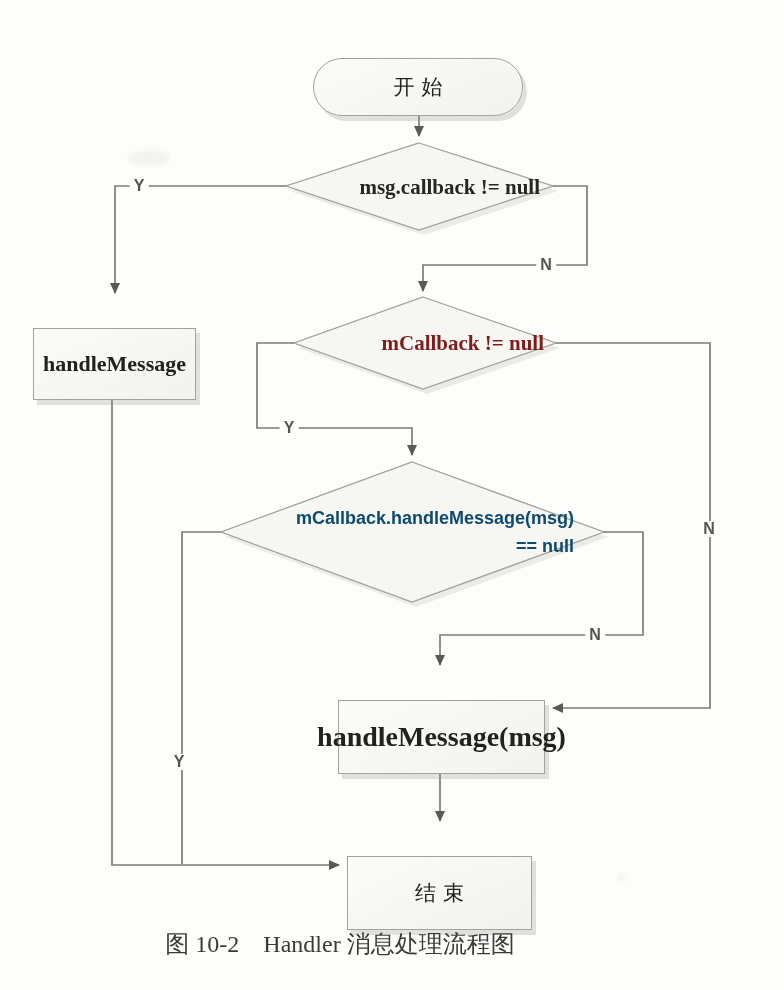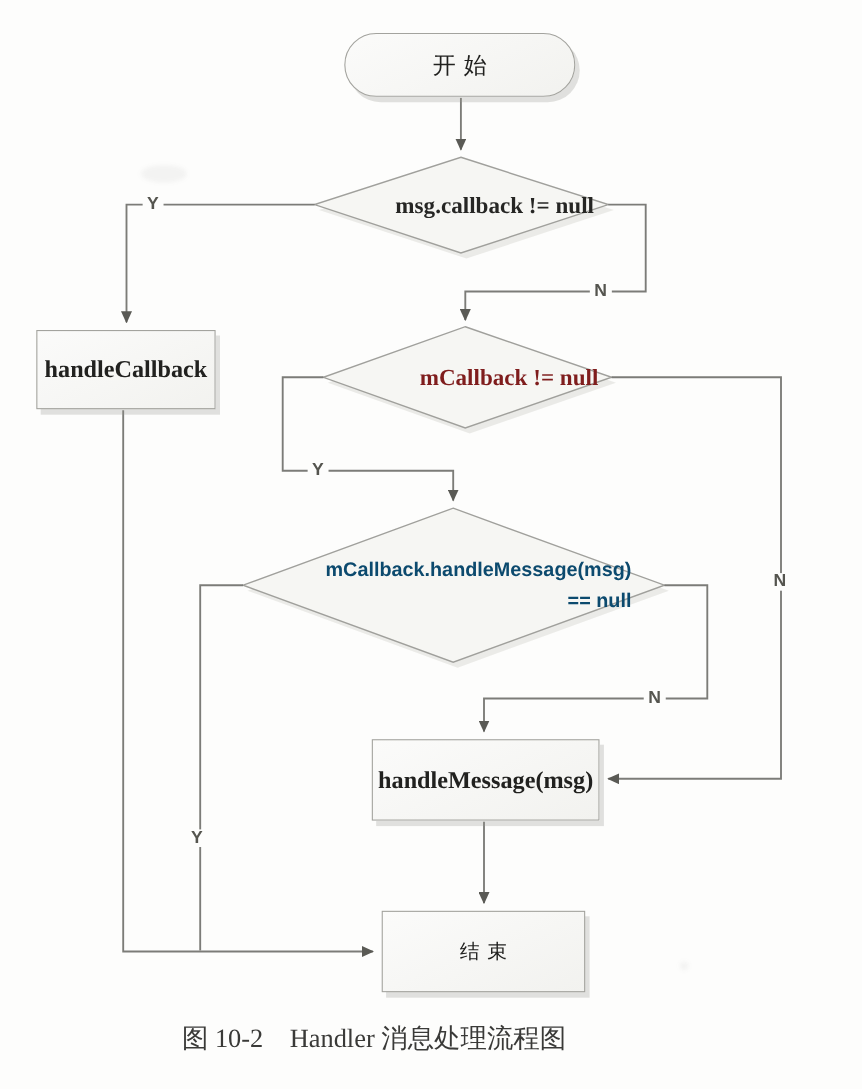--- a/index.html
+++ b/index.html
@@ -21,37 +21,38 @@
     position: absolute;
     display: flex;
     align-items: center;
     justify-content: center;
     text-align: center;
     background: linear-gradient(155deg, #fbfbfa 0%, #f2f2ef 100%);
     border: 1px solid #a3a39e;
     box-shadow: 4px 5px 0 rgba(150,150,143,0.28);
     color: #21211f;
     font-family: "Liberation Serif", serif;
+    margin-top: 28px;
   }
   .stadium {
     left: 313px; top: 30px; width: 210px; height: 58px;
     border-radius: 30px;
     font-size: 21px;
   }
   .box-handle-callback {
     left: 33px; top: 300px; width: 163px; height: 72px;
     font-size: 22px; font-weight: 600;
   }
   .box-handle-message {
     left: 338px; top: 672px; width: 207px; height: 74px;
-    font-size: 22px; font-weight: 600;
+    font-size: 28px; font-weight: 600;
   }
   .box-end {
     left: 347px; top: 828px; width: 185px; height: 74px;
-    font-size: 18px;
+    font-size: 21px;
   }
   .zh { letter-spacing: 7px; padding-left: 7px; }
   .dtext {
     position: absolute;
     display: flex;
     flex-direction: column;
     align-items: flex-end;
     justify-content: center;
     text-align: center;
     pointer-events: none;
@@ -131,21 +132,21 @@
       <path d="M112 373 L112 865 L339 865" marker-end="url(#arr)"></path>
       <path d="M440 747 L440 821" marker-end="url(#arr)"></path>
     </g>
   </svg>
 
   <div class="node stadium">
     <span class="zh">开始</span>
   </div>
 
   <div class="node box-handle-callback">
-    <span>handleCallback</span>
+    <span>handleMessage</span>
   </div>
 
   <div class="node box-handle-message">
     <span>handleMessage(msg)</span>
   </div>
 
   <div class="node box-end">
     <span class="zh">结束</span>
   </div>
 

